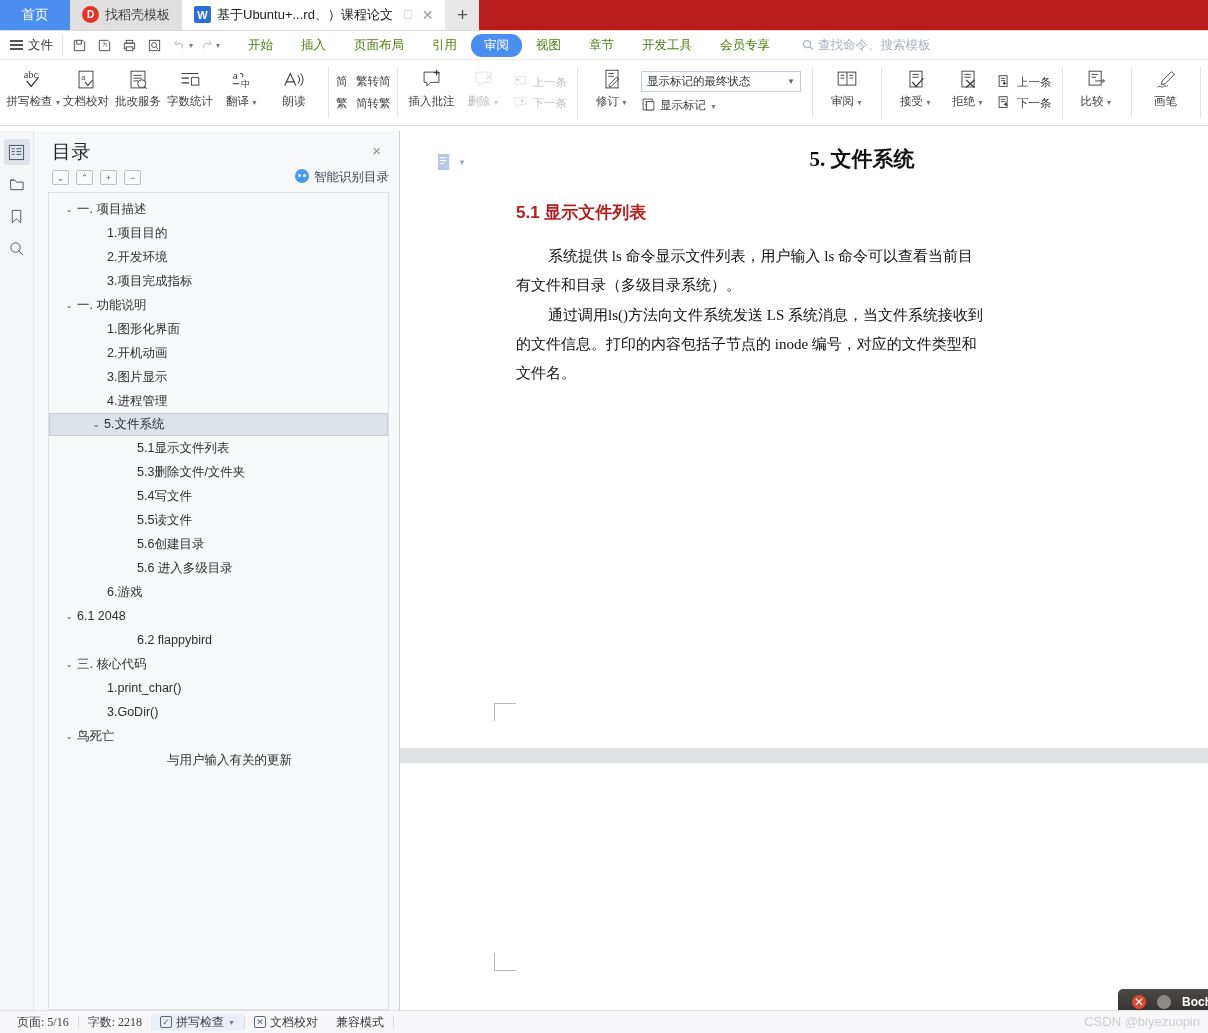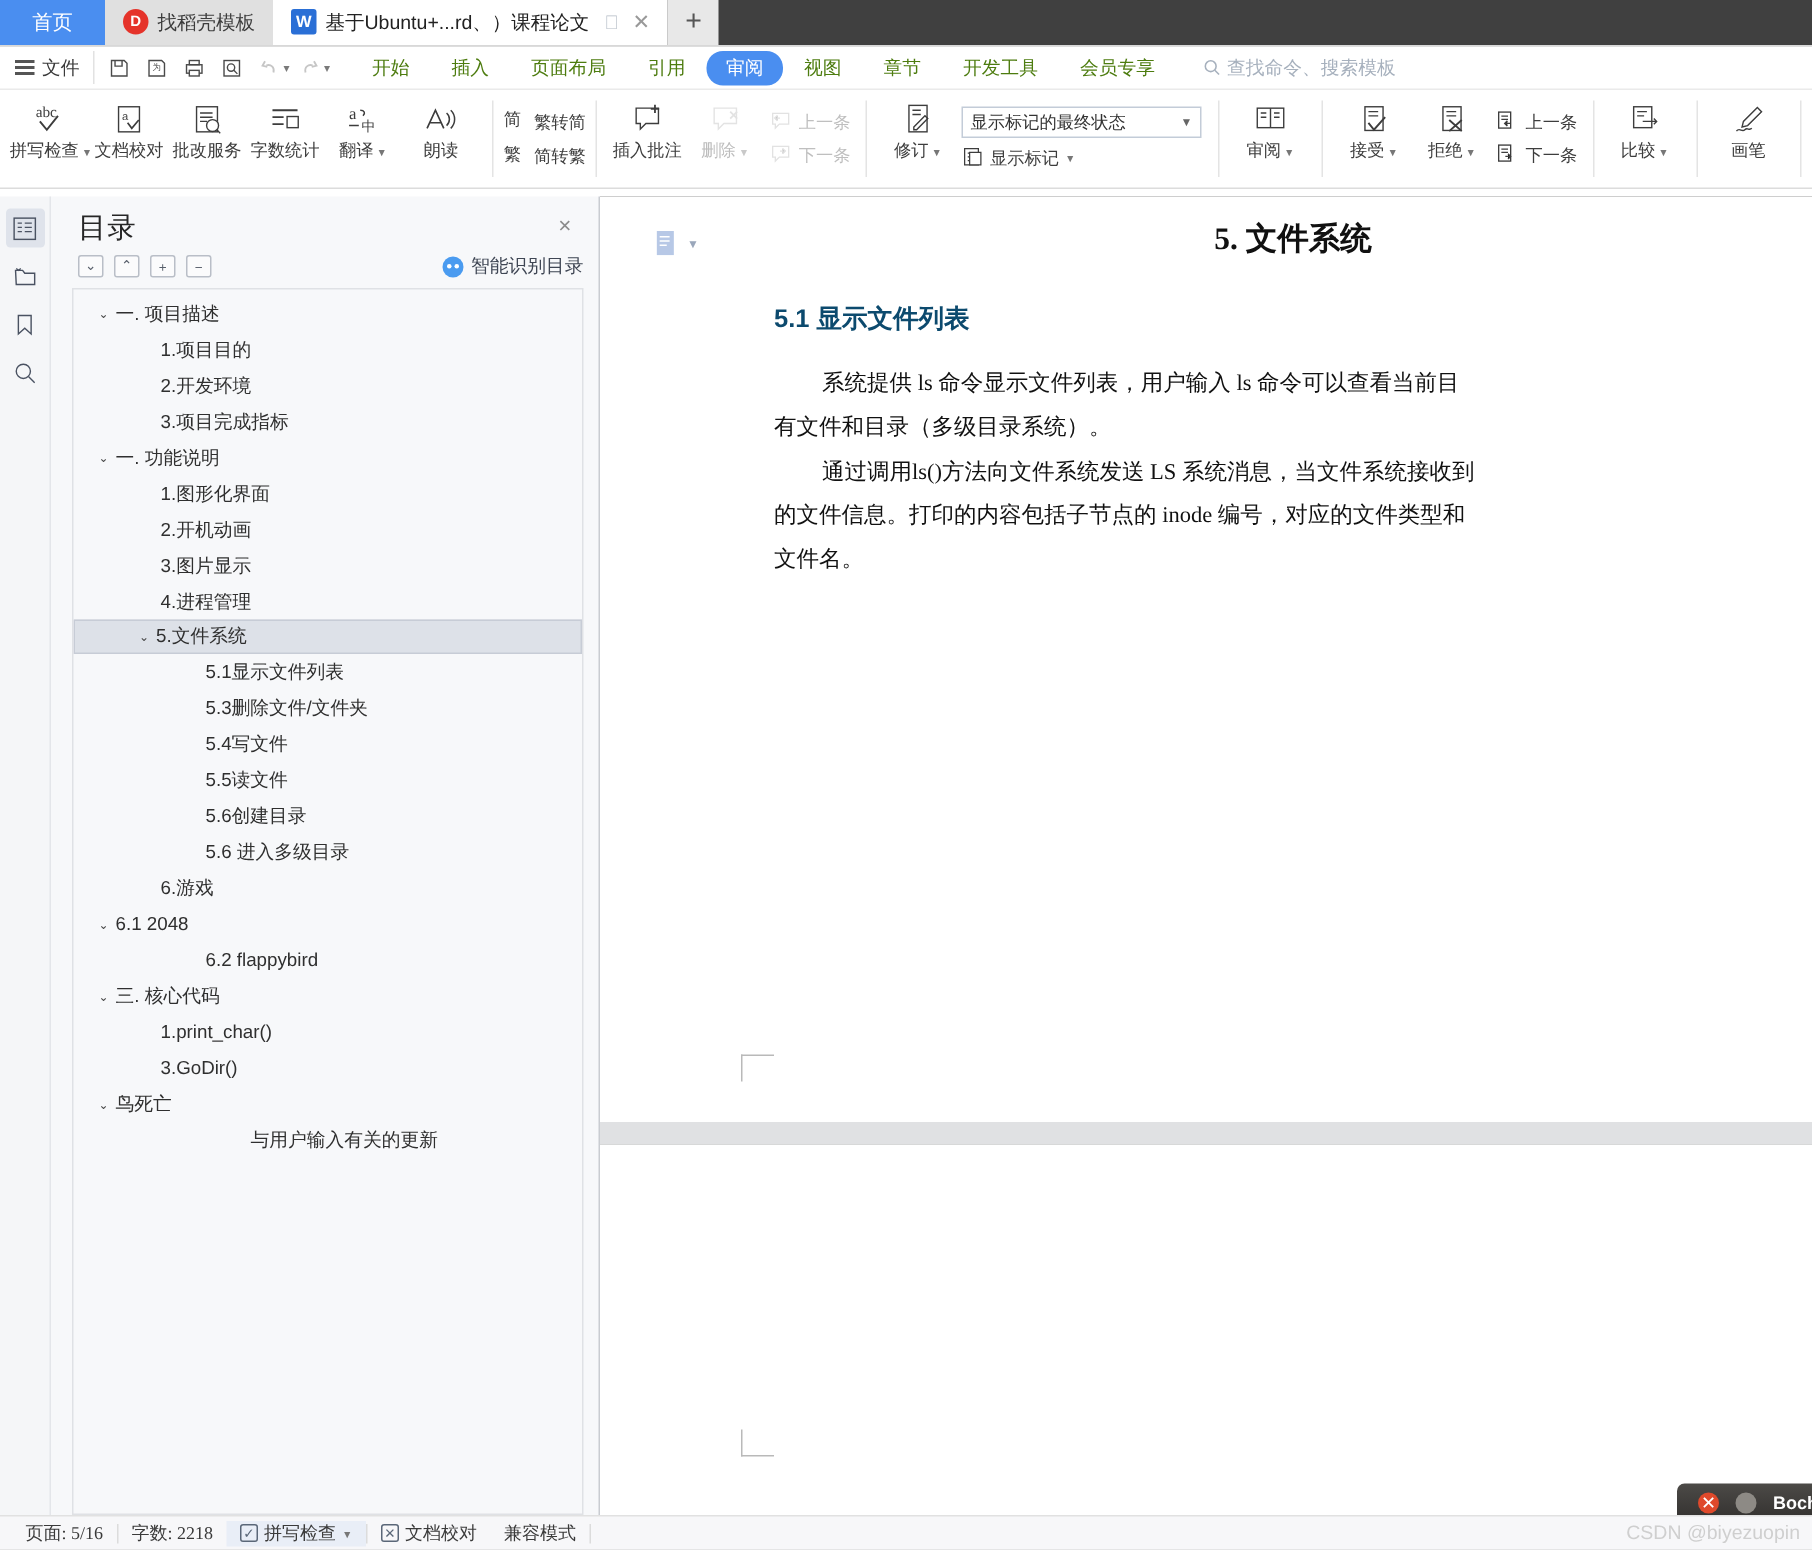--- a/index.html
+++ b/index.html
@@ -8,21 +8,21 @@
     width: 1208px; height: 1033px;
     overflow: hidden;
     font-family: "Liberation Sans", "DejaVu Sans", sans-serif;
     background: #ffffff;
     -webkit-font-smoothing: antialiased;
   }
   #app { position: relative; width: 1208px; height: 1033px; overflow: hidden; }
 
   
   .tabbar {
-    height: 31px; background: #404040;
+    height: 31px; background: #b91c1c;
     display: flex; align-items: flex-end;
     border-bottom: 1px solid #d8d8d8;
   }
   .tab {
     height: 31px; display: flex; align-items: center;
     padding: 0 12px; font-size: 13px; color: #333;
     gap: 6px; cursor: default; position: relative;
   }
   .tab.home {
     background: #4a8ef0; color: #fff; width: 70px;
@@ -116,21 +116,21 @@
   .ol-head { display: flex; align-items: flex-start; justify-content: space-between;
              padding: 8px 14px 0 18px; }
   .ol-title { font-size: 19px; color: #262626; font-weight: normal; letter-spacing: .5px; }
   .ol-close { color: #8c8c8c; font-size: 15px; padding: 4px; line-height: 1; }
   .ol-tools { display: flex; align-items: center; justify-content: space-between;
               padding: 4px 10px 6px 18px; }
   .ol-tools-left { display: flex; gap: 7px; }
   .tbtn { width: 17px; height: 15px; border: 1px solid #b9bec7; border-radius: 2px;
           display: flex; align-items: center; justify-content: center;
           font-size: 9px; color: #59606c; background: #fbfbfc; }
-  .ol-ai { display: flex; align-items: center; gap: 5px; font-size: 12.5px; color: #3f4category; color: #3f4654; }
+  .ol-ai { display: flex; gap: 5px; font-size: 12.5px; color: #3f4category; color: #3f4654; }
   .ai-dot { width: 14px; height: 14px; border-radius: 50%; background: #4a9bf0;
             display: inline-block; position: relative; }
   .ai-dot::before, .ai-dot::after { content: ""; position: absolute; top: 5px; width: 3px; height: 3px;
             border-radius: 50%; background: #fff; }
   .ai-dot::before { left: 3px; } .ai-dot::after { right: 3px; }
 
   .ol-list { margin: 0 10px 0 14px; border: 1px solid #dfe1e5; border-top: 1px solid #dfe1e5;
              background: #f7f8fa; flex: 1; overflow: hidden; padding-top: 4px; }
   .olrow { height: 24px; display: flex; align-items: center; font-size: 12.5px; color: #2f2f2f;
            padding-right: 6px; white-space: nowrap; }
@@ -142,21 +142,21 @@
   .page { position: absolute; left: 0; right: 0; background: #fff; }
   .pgbreak { position: absolute; left: 0; right: 0; height: 15px; background: #e0e1e3; }
   .mcorner { position: absolute; width: 22px; height: 18px; }
   .mcorner.tl { border-left: 1px solid #b9b9b9; border-top: 1px solid #b9b9b9; }
   .mcorner.bl { border-left: 1px solid #b9b9b9; border-bottom: 1px solid #b9b9b9; }
 
   .docicon { position: absolute; left: 36px; top: 22px; display: flex; align-items: center; gap: 5px; }
   .doc-body { position: absolute; left: 116px; top: 14px; right: 0; }
   .h2 { font-size: 21px; color: #111; font-weight: bold; margin: 0 0 28px 0;
         font-family: Liberation Serif, serif; text-align: center; }
-  .h3 { font-size: 17px; color: #0c4a6e; font-weight: bold; margin: 0 0 18px 0;
+  .h3 { font-size: 17px; color: #b91c1c; font-weight: bold; margin: 0 0 18px 0;
         font-family: "Liberation Sans", sans-serif; }
   .para { font-size: 15px; color: #111; line-height: 1.95; margin: 0;
           font-family: "Liberation Serif", serif; white-space: nowrap; }
   .para.ind { text-indent: 32px; }
 
   
   .bochs { position: absolute; left: 718px; top: 858px; width: 496px; }
   .bochs-title { height: 25px; background: linear-gradient(#4c4a47, #33312f);
     display: flex; align-items: center; gap: 7px; padding: 0 10px;
     border-top-left-radius: 5px; border-top-right-radius: 5px; }

